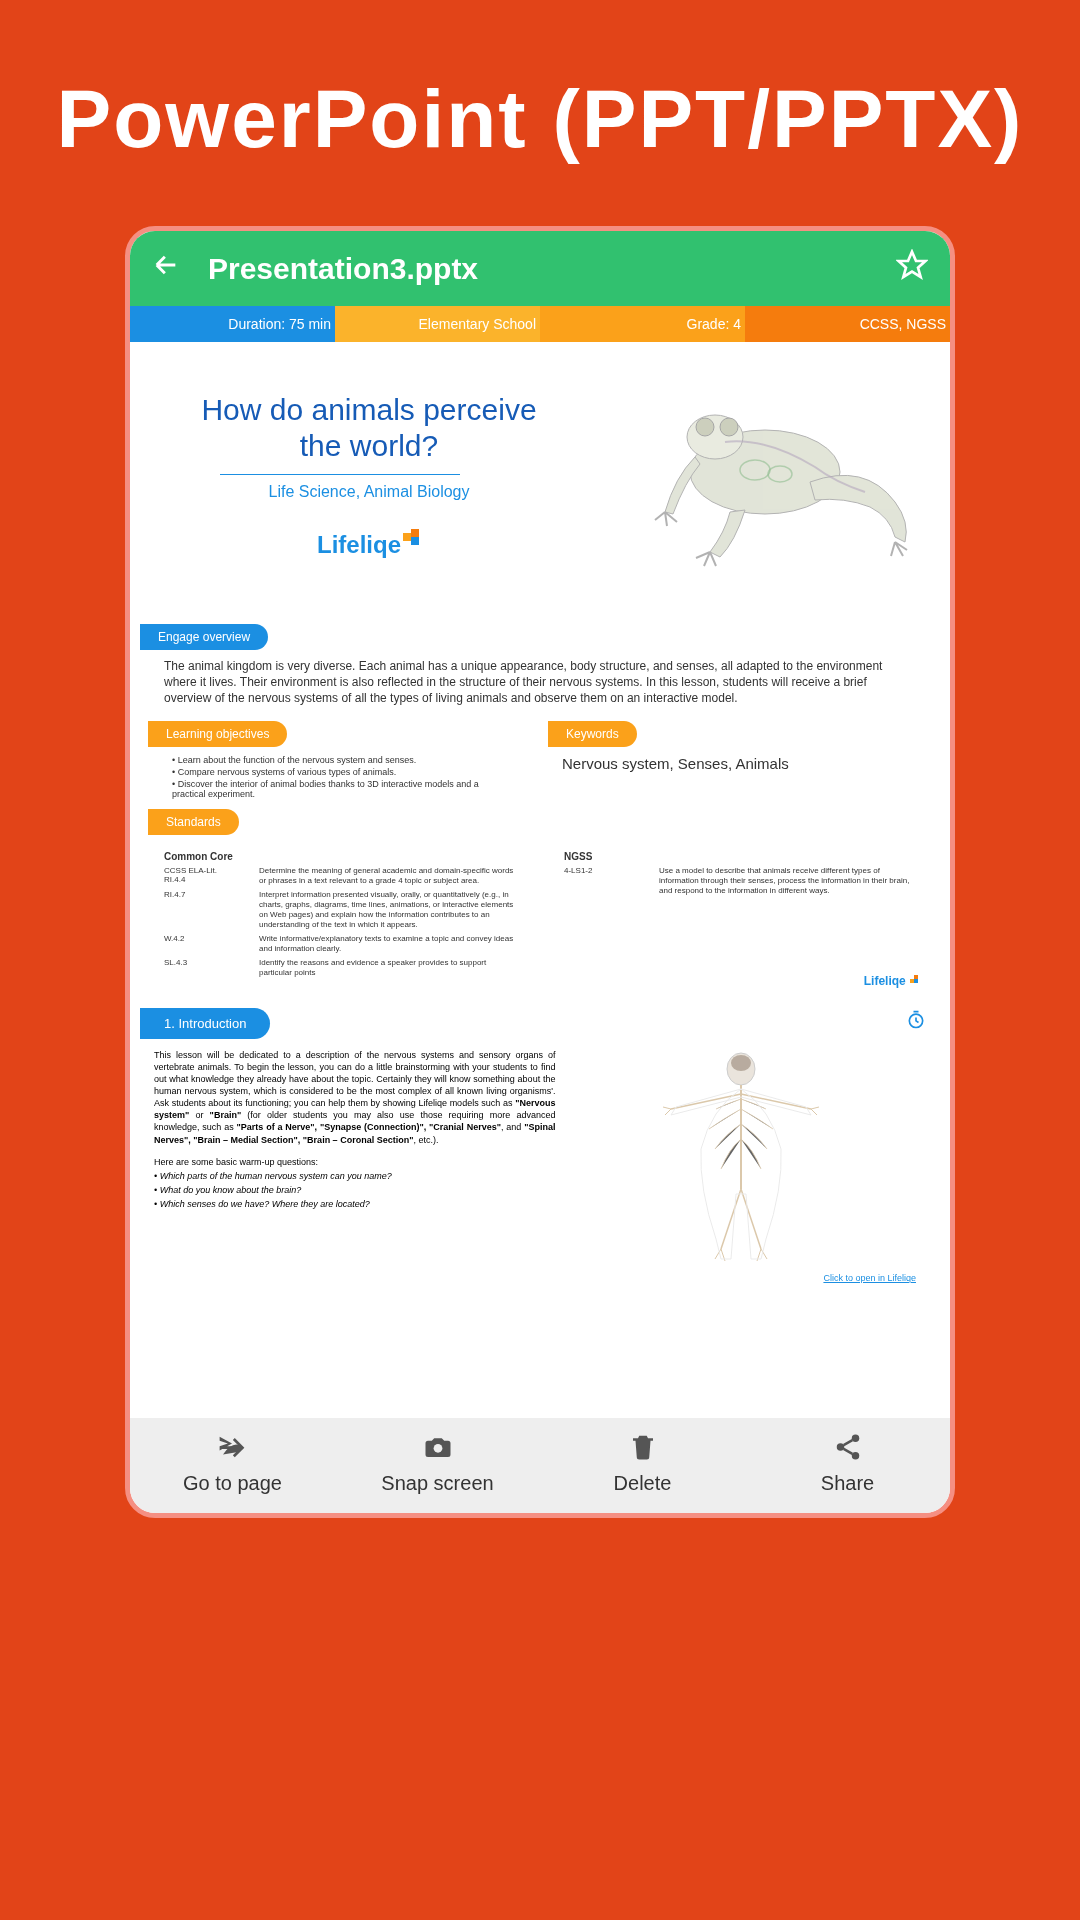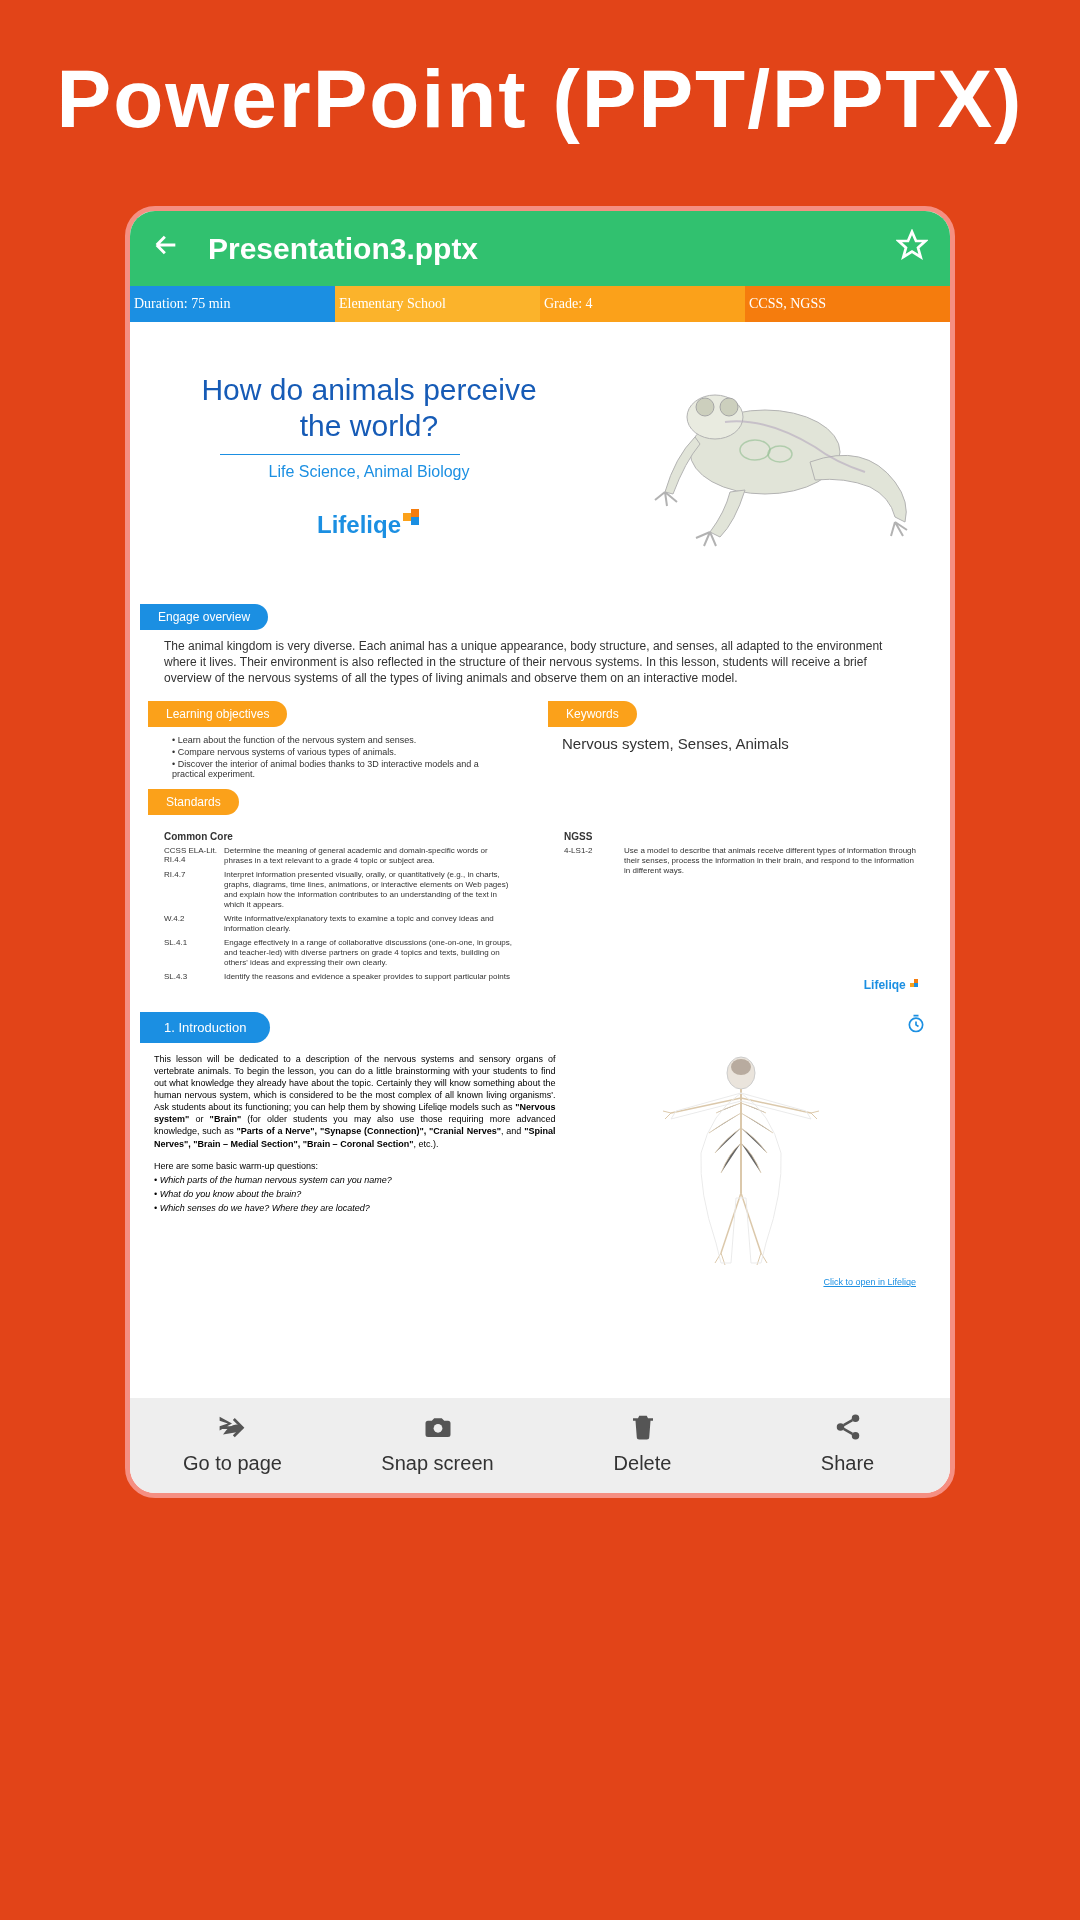--- a/index.html
+++ b/index.html
@@ -8,21 +8,21 @@
   font-family: Arial, sans-serif;
   width: 1080px;
   height: 1920px;
   overflow: hidden;
 }
 .page-title {
   color: #fff;
   font-size: 82px;
   font-weight: bold;
   text-align: center;
-  padding: 52px 20px 60px;
+  padding: 72px 20px 60px;
   letter-spacing: 2px;
 }
 .device-frame {
   width: 830px;
   height: 1292px;
   margin: 0 auto;
   border: 5px solid #f58f82;
   border-radius: 30px;
   overflow: hidden;
   position: relative;
@@ -35,21 +35,21 @@
   align-items: center;
   padding: 18px 22px;
   font-size: 30px;
   font-weight: 500;
 }
 .back-arrow { margin-right: 28px; }
 .back-arrow svg { width: 28px; height: 28px; }
 .app-title { flex: 1; font-weight: bold; }
 .star-icon svg { width: 32px; height: 32px; }
 .tag-row { display: flex; }
-.tag { flex: 1; color: #fff; font-size: 14px; text-align: left; padding: 10px 4px; font-family: Liberation Serif, serif; }
+.tag { flex: 1; color: #fff; font-size: 14px; text-align: right; padding: 10px 4px; }
 .tag.blue { background: #1b8fe2; }
 .tag.light-orange { background: #fbb32b; }
 .tag.orange { background: #fba11a; }
 .tag.dark-orange { background: #f57c0d; }
 .slide-area { background: #fff; }
 .slide-1 {
   padding: 50px 30px 30px;
   position: relative;
   min-height: 270px;
 }
@@ -115,21 +115,21 @@
 .pill.blue { background: #1b8fe2; }
 .pill.orange { background: #fba11a; }
 .overview-text { font-size: 12px; padding: 8px 24px; line-height: 1.35; }
 .two-col { display: flex; margin-top: 6px; }
 .col { flex: 1; padding: 0 8px; }
 .objectives { font-size: 9px; padding: 8px 24px; }
 .objectives li { margin-bottom: 2px; list-style: none; }
 .keywords-text { font-size: 15px; padding: 8px 0 0 14px; }
 .standards-block { padding: 4px 24px 6px; font-size: 8px; }
 .standards-header { font-weight: bold; font-size: 10px; margin: 6px 0 4px; }
-.std-row { display: flex; margin-bottom: 4px; }
+.std-row { display: flex; margin-bottom: 4px; gap: 35px; }
 .std-code { width: 60px; flex-shrink: 0; }
 .std-text { flex: 1; line-height: 1.25; }
 .logo-small { position: absolute; right: 20px; }
 .logo-small .lt { color: #1b8fe2; font-size: 12px; font-weight: bold; }
 .slide-3 { padding: 12px 10px; position: relative; font-size: 10px; }
 .intro-pill {
   background: #1b8fe2;
   color: #fff;
   padding: 8px 24px;
   border-radius: 0 22px 22px 0;
@@ -265,24 +265,20 @@
               <div class="std-code">CCSS ELA-Lit. RI.4.4</div>
               <div class="std-text">Determine the meaning of general academic and domain-specific words or phrases in a text relevant to a grade 4 topic or subject area.</div>
             </div>
           <div class="std-row">
               <div class="std-code">RI.4.7</div>
               <div class="std-text">Interpret information presented visually, orally, or quantitatively (e.g., in charts, graphs, diagrams, time lines, animations, or interactive elements on Web pages) and explain how the information contributes to an understanding of the text in which it appears.</div>
             </div>
           <div class="std-row">
               <div class="std-code">W.4.2</div>
               <div class="std-text">Write informative/explanatory texts to examine a topic and convey ideas and information clearly.</div>
-            </div>
-          <div class="std-row">
-              <div class="std-code">SL.4.1</div>
-              <div class="std-text">Engage effectively in a range of collaborative discussions (one-on-one, in groups, and teacher-led) with diverse partners on grade 4 topics and texts, building on others' ideas and expressing their own clearly.</div>
             </div>
           <div class="std-row">
               <div class="std-code">SL.4.3</div>
               <div class="std-text">Identify the reasons and evidence a speaker provides to support particular points</div>
             </div>
         </div>
         <div class="col standards-block" style="position:relative;">
           <div class="standards-header">NGSS</div>
           <div class="std-row">
               <div class="std-code">4-LS1-2</div>

